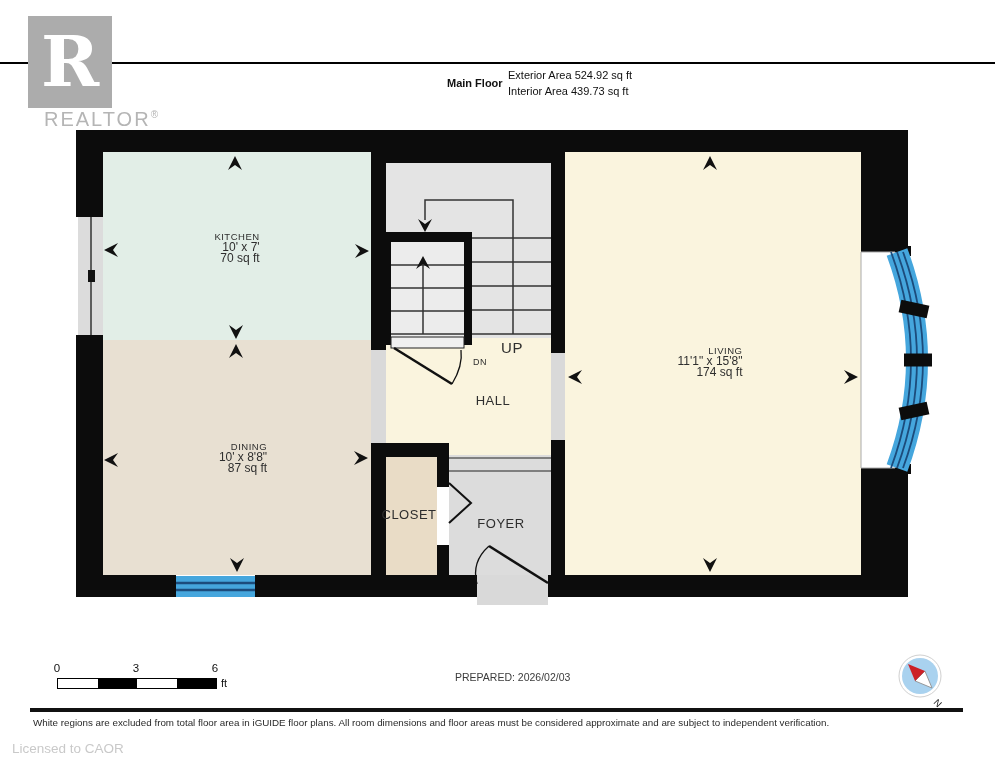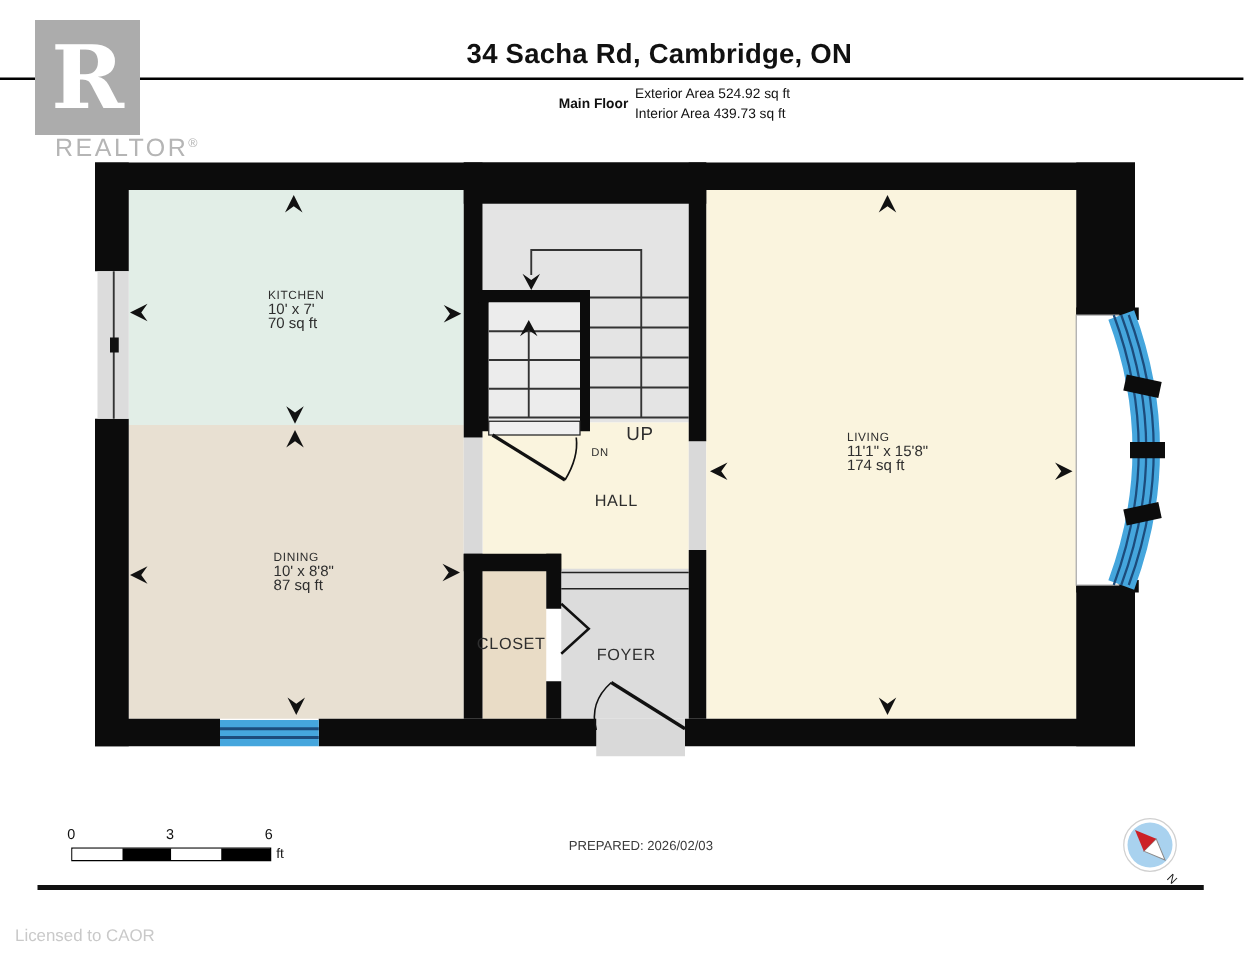--- a/index.html
+++ b/index.html
@@ -13,21 +13,21 @@
   .logo-box{position:absolute;left:22px;top:2px;width:84px;height:92px;background:#acacac;
     display:flex;align-items:center;justify-content:center;}
   .logo-letter{font-family:"DejaVu Serif", serif;font-weight:bold;font-size:70px;color:#fff;line-height:1;}
   .logo-word{position:absolute;left:2px;top:94px;font-size:20px;color:#b5b5b5;letter-spacing:2px;font-weight:400;margin-left:36px;}
   .logo-word sup{font-size:10px;}
   .title{position:absolute;left:60px;right:0;top:30px;text-align:center;font-size:22px;font-weight:bold;letter-spacing:0.2px;}
   .floor-label{position:absolute;left:447px;top:69px;font-size:11px;font-weight:bold;margin-top:8px;}
   .area-line1{position:absolute;left:508px;top:69px;font-size:11px;}
   .area-line2{position:absolute;left:508px;top:85px;font-size:11px;}
   
-  .room-label{position:absolute;transform:translateX(-50%);text-align:left;color:#2e2e2e;line-height:11px;}
+  .room-label{position:absolute;transform:translateX(-50%);text-align:right;color:#2e2e2e;line-height:11px;}
   .rname{font-size:9.5px;letter-spacing:.5px;}
   .rdims,.rarea{font-size:12px;}
   .small-label{position:absolute;transform:translateX(-50%);font-size:13px;letter-spacing:.5px;color:#2e2e2e;}
   
   .tick{position:absolute;transform:translateX(-50%);font-size:11.5px;color:#111;top:662px;}
   .scale-bar{position:absolute;left:57px;top:678px;width:158px;height:9px;border:1.5px solid #000;display:flex;}
   .scale-bar .seg{flex:1;}
   .seg.w{background:#fff;} .seg.b{background:#000;}
   .ft-label{position:absolute;left:221px;top:677px;font-size:11px;}
   .prepared{position:absolute;left:455px;top:671px;font-size:10.5px;color:#3c3c3c;}
@@ -42,21 +42,20 @@
 
 <div class="page">
 
   <div class="top-rule"></div>
   <div class="logo">
     <div class="logo-box">
       <span class="logo-letter">R</span>
     </div>
     <div class="logo-word"><span>REALTOR</span><sup>®</sup></div>
   </div>
-  <div class="title">34 Sacha Rd, Cambridge, ON</div>
   <div class="floor-label">Main Floor</div>
   <div class="area-line1">Exterior Area 524.92 sq ft</div>
   <div class="area-line2">Interior Area 439.73 sq ft</div>
 
   <svg class="plan" width="995" height="768" viewBox="0 0 995 768">
 
     <rect x="103" y="152" width="268" height="188" fill="#e2eee7"></rect>
     <rect x="103" y="340" width="268" height="235" fill="#e8e0d2"></rect>
     <rect x="386" y="163" width="165" height="175" fill="#e4e4e4"></rect>
     <rect x="386" y="338" width="165" height="120" fill="#faf4de"></rect>
@@ -203,15 +202,16 @@
     <circle cx="27" cy="25" r="21" fill="#ffffff" stroke="#d0d0d0" stroke-width="1"></circle>
     <circle cx="27" cy="25" r="18" fill="#a9d2ef"></circle>
     <g transform="rotate(135 27 25)">
       <polygon points="27,8 20,25 34,25" fill="#ffffff" stroke="#8a8a8a" stroke-width="0.8"></polygon>
       <polygon points="20,25 34,25 27,42" fill="#cc2127"></polygon>
     </g>
     <text x="40" y="52" font-size="9.5" fill="#111" transform="rotate(45 40 52)">N</text>
   </svg>
 
   <div class="divider"></div>
+  <div class="disclaimer">White regions are excluded from total floor area in iGUIDE floor plans. All room dimensions and floor areas must be considered approximate and are subject to independent verification.</div>
   <div class="license">Licensed to CAOR</div>
 
 </div>
 
 </body></html>

